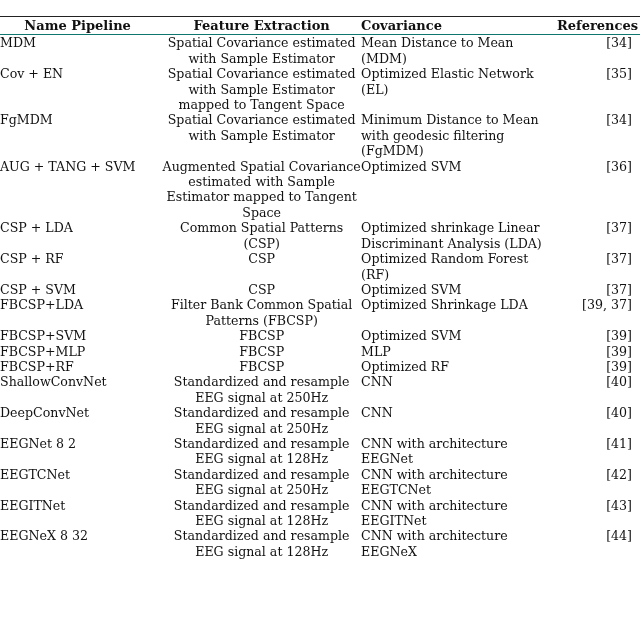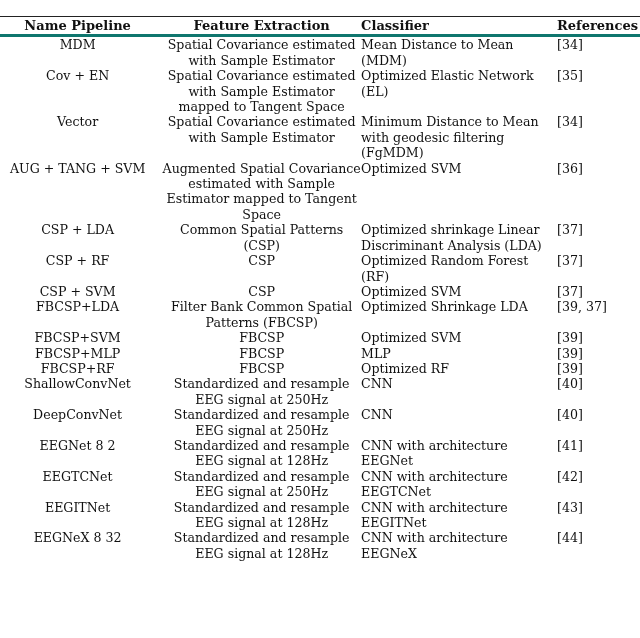--- a/index.html
+++ b/index.html
@@ -5,57 +5,57 @@
   html, body { margin: 0; padding: 0; background: #ffffff; }
   body {
     width: 640px; height: 638px; overflow: hidden; position: relative;
     font-family: "DejaVu Serif", "Liberation Serif", serif;
     color: #111;
   }
   table {
     position: absolute; left: 0; top: 16px; width: 640px;
     border-collapse: collapse; font-size: 12.6px; line-height: 15.4px;
   }
-  thead tr { border-top: 1.3px solid #222; border-bottom: 3px solid #0f766e; }
+  thead tr { border-top: 1.3px solid #222; border-bottom: 1px solid #0f766e; }
   th { font-weight: bold; text-align: left; padding: 1px 0 1px 0; font-size: 13px; }
   td { vertical-align: top; padding: 0; }
-  .c-name { width: 157px; text-align: center; padding-right: 3px; }
+  .c-name { width: 157px; text-align: left; padding-right: 3px; }
   .c-feat { width: 203px; padding-left: 4px; text-align: center; }
   .c-clf  { width: 200px; }
-  .c-ref  { text-align: left; padding-right: 2px; }
+  .c-ref  { text-align: right; padding-right: 8px; }
   th.c-name { text-align: center; }
   th.c-ref { text-align: right; padding-right: 2px; }
 </style>
 </head>
 <body>
 
 <table>
   <thead>
     <tr>
       <th class="c-name">Name Pipeline</th>
       <th class="c-feat">Feature Extraction</th>
-      <th class="c-clf">Classifier</th>
+      <th class="c-clf">Covariance</th>
       <th class="c-ref">References</th>
     </tr>
   </thead>
   <tbody id="tbody">
       <tr>
         <td class="c-name">MDM</td>
         <td class="c-feat">Spatial Covariance estimated with Sample Estimator</td>
         <td class="c-clf">Mean Distance to Mean (MDM)</td>
         <td class="c-ref">[34]</td>
       </tr>
       <tr>
         <td class="c-name">Cov + EN</td>
         <td class="c-feat">Spatial Covariance estimated with Sample Estimator mapped to Tangent Space</td>
         <td class="c-clf">Optimized Elastic Network (EL)</td>
         <td class="c-ref">[35]</td>
       </tr>
       <tr>
-        <td class="c-name">Vector</td>
+        <td class="c-name">FgMDM</td>
         <td class="c-feat">Spatial Covariance estimated with Sample Estimator</td>
         <td class="c-clf">Minimum Distance to Mean with geodesic filtering (FgMDM)</td>
         <td class="c-ref">[34]</td>
       </tr>
       <tr>
         <td class="c-name">AUG + TANG + SVM</td>
         <td class="c-feat">Augmented Spatial Covariance estimated with Sample Estimator mapped to Tangent Space</td>
         <td class="c-clf">Optimized SVM</td>
         <td class="c-ref">[36]</td>
       </tr>

